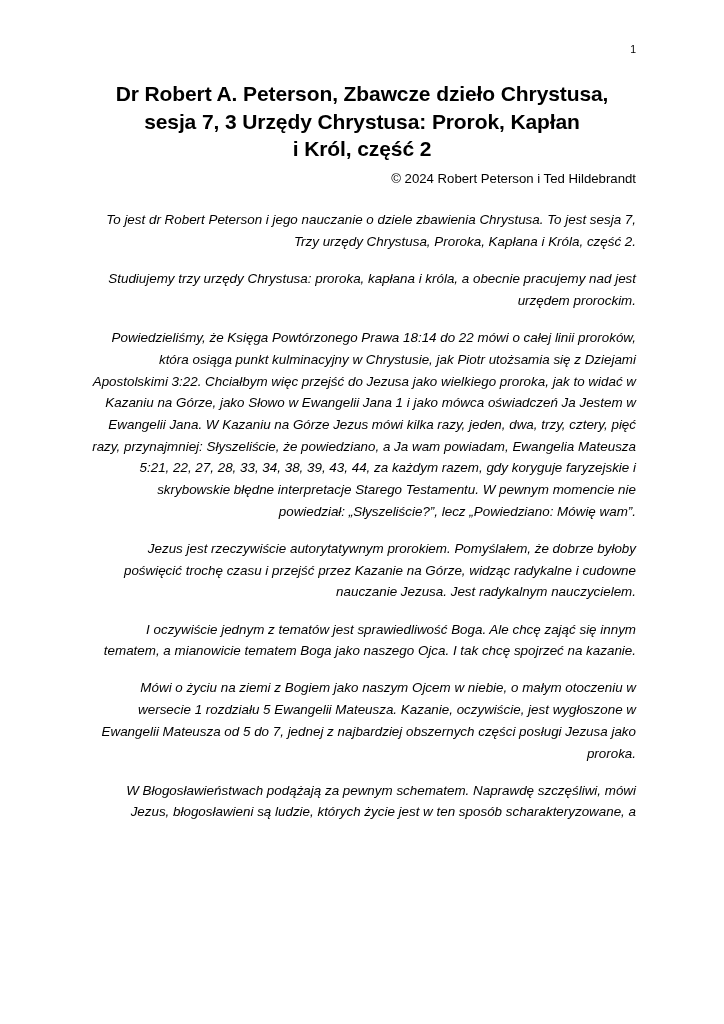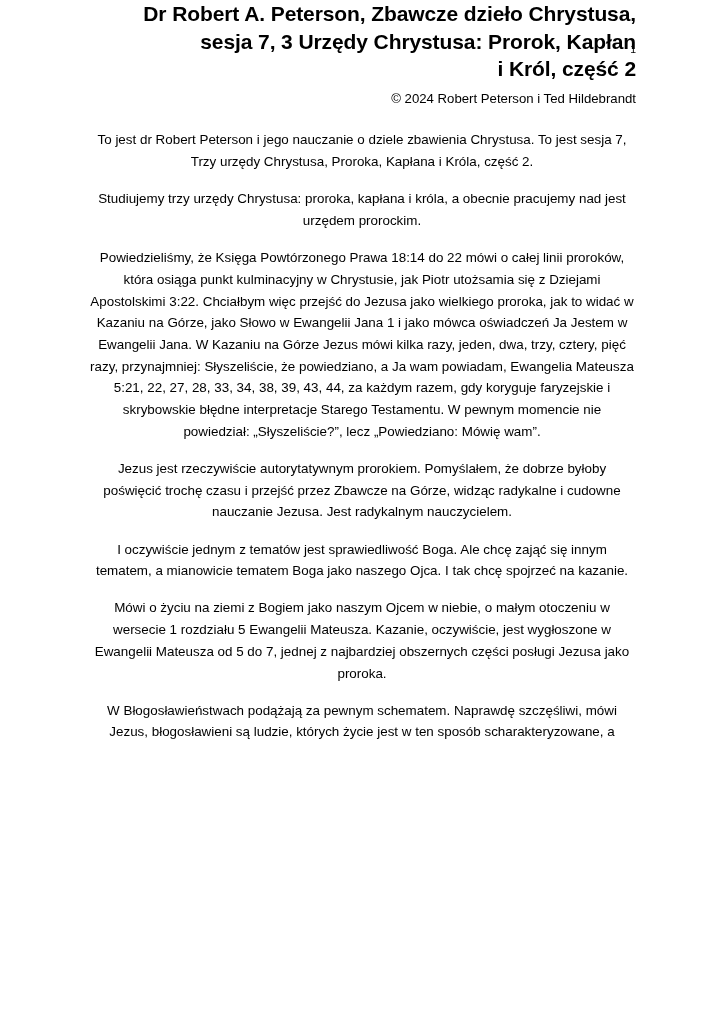--- a/index.html
+++ b/index.html
@@ -25,21 +25,22 @@
   .page-number {
     position: absolute;
     top: 44px;
     right: 88px;
     font-size: 10.5px;
     line-height: 1;
     color: #000;
   }
   .doc-title {
     margin: 0;
-    text-align: right;
+    padding-top: 80px;
+    text-align: center;
     font-weight: bold;
     font-size: 21px;
     line-height: 1.32;
     letter-spacing: -0.1px;
   }
   .doc-title .title-line {
     display: block;
   }
   .copyright {
     text-align: right;
@@ -47,21 +48,22 @@
     margin-top: 7px;
     line-height: 1.3;
   }
   .body-text {
     margin-top: 22px;
   }
   .body-text p {
     margin: 0 0 15.5px 0;
     font-size: 13.4px;
     line-height: 1.62;
-    text-align: center;
+    text-align: right;
+    font-style: italic;
   }
 </style>
 </head>
 <body>
 
 <div class="page">
 
   <div class="page-number">1</div>
 
   <h1 class="doc-title">
@@ -69,19 +71,19 @@
     <span class="title-line">sesja 7, 3 Urzędy Chrystusa: Prorok, Kapłan</span>
     <span class="title-line">i Król, część 2</span>
   </h1>
 
   <div class="copyright">© 2024 Robert Peterson i Ted Hildebrandt</div>
 
   <div class="body-text">
     <p>To jest dr Robert Peterson i jego nauczanie o dziele zbawienia Chrystusa. To jest sesja 7, Trzy urzędy Chrystusa, Proroka, Kapłana i Króla, część 2.</p>
     <p>Studiujemy trzy urzędy Chrystusa: proroka, kapłana i króla, a obecnie pracujemy nad jest urzędem prorockim.</p>
     <p>Powiedzieliśmy, że Księga Powtórzonego Prawa 18:14 do 22 mówi o całej linii proroków, która osiąga punkt kulminacyjny w Chrystusie, jak Piotr utożsamia się z Dziejami Apostolskimi 3:22. Chciałbym więc przejść do Jezusa jako wielkiego proroka, jak to widać w Kazaniu na Górze, jako Słowo w Ewangelii Jana 1 i jako mówca oświadczeń Ja Jestem w Ewangelii Jana. W Kazaniu na Górze Jezus mówi kilka razy, jeden, dwa, trzy, cztery, pięć razy, przynajmniej: Słyszeliście, że powiedziano, a Ja wam powiadam, Ewangelia Mateusza 5:21, 22, 27, 28, 33, 34, 38, 39, 43, 44, za każdym razem, gdy koryguje faryzejskie i skrybowskie błędne interpretacje Starego Testamentu. W pewnym momencie nie powiedział: „Słyszeliście?”, lecz „Powiedziano: Mówię wam”.</p>
-    <p>Jezus jest rzeczywiście autorytatywnym prorokiem. Pomyślałem, że dobrze byłoby poświęcić trochę czasu i przejść przez Zbawcze na Górze, widząc radykalne i cudowne nauczanie Jezusa. Jest radykalnym nauczycielem.</p>
+    <p>Jezus jest rzeczywiście autorytatywnym prorokiem. Pomyślałem, że dobrze byłoby poświęcić trochę czasu i przejść przez Kazanie na Górze, widząc radykalne i cudowne nauczanie Jezusa. Jest radykalnym nauczycielem.</p>
     <p>I oczywiście jednym z tematów jest sprawiedliwość Boga. Ale chcę zająć się innym tematem, a mianowicie tematem Boga jako naszego Ojca. I tak chcę spojrzeć na kazanie.</p>
     <p>Mówi o życiu na ziemi z Bogiem jako naszym Ojcem w niebie, o małym otoczeniu w wersecie 1 rozdziału 5 Ewangelii Mateusza. Kazanie, oczywiście, jest wygłoszone w Ewangelii Mateusza od 5 do 7, jednej z najbardziej obszernych części posługi Jezusa jako proroka.</p>
     <p>W Błogosławieństwach podążają za pewnym schematem. Naprawdę szczęśliwi, mówi Jezus, błogosławieni są ludzie, których życie jest w ten sposób scharakteryzowane, a</p>
   </div>
 
 </div>
 
 </body></html>

